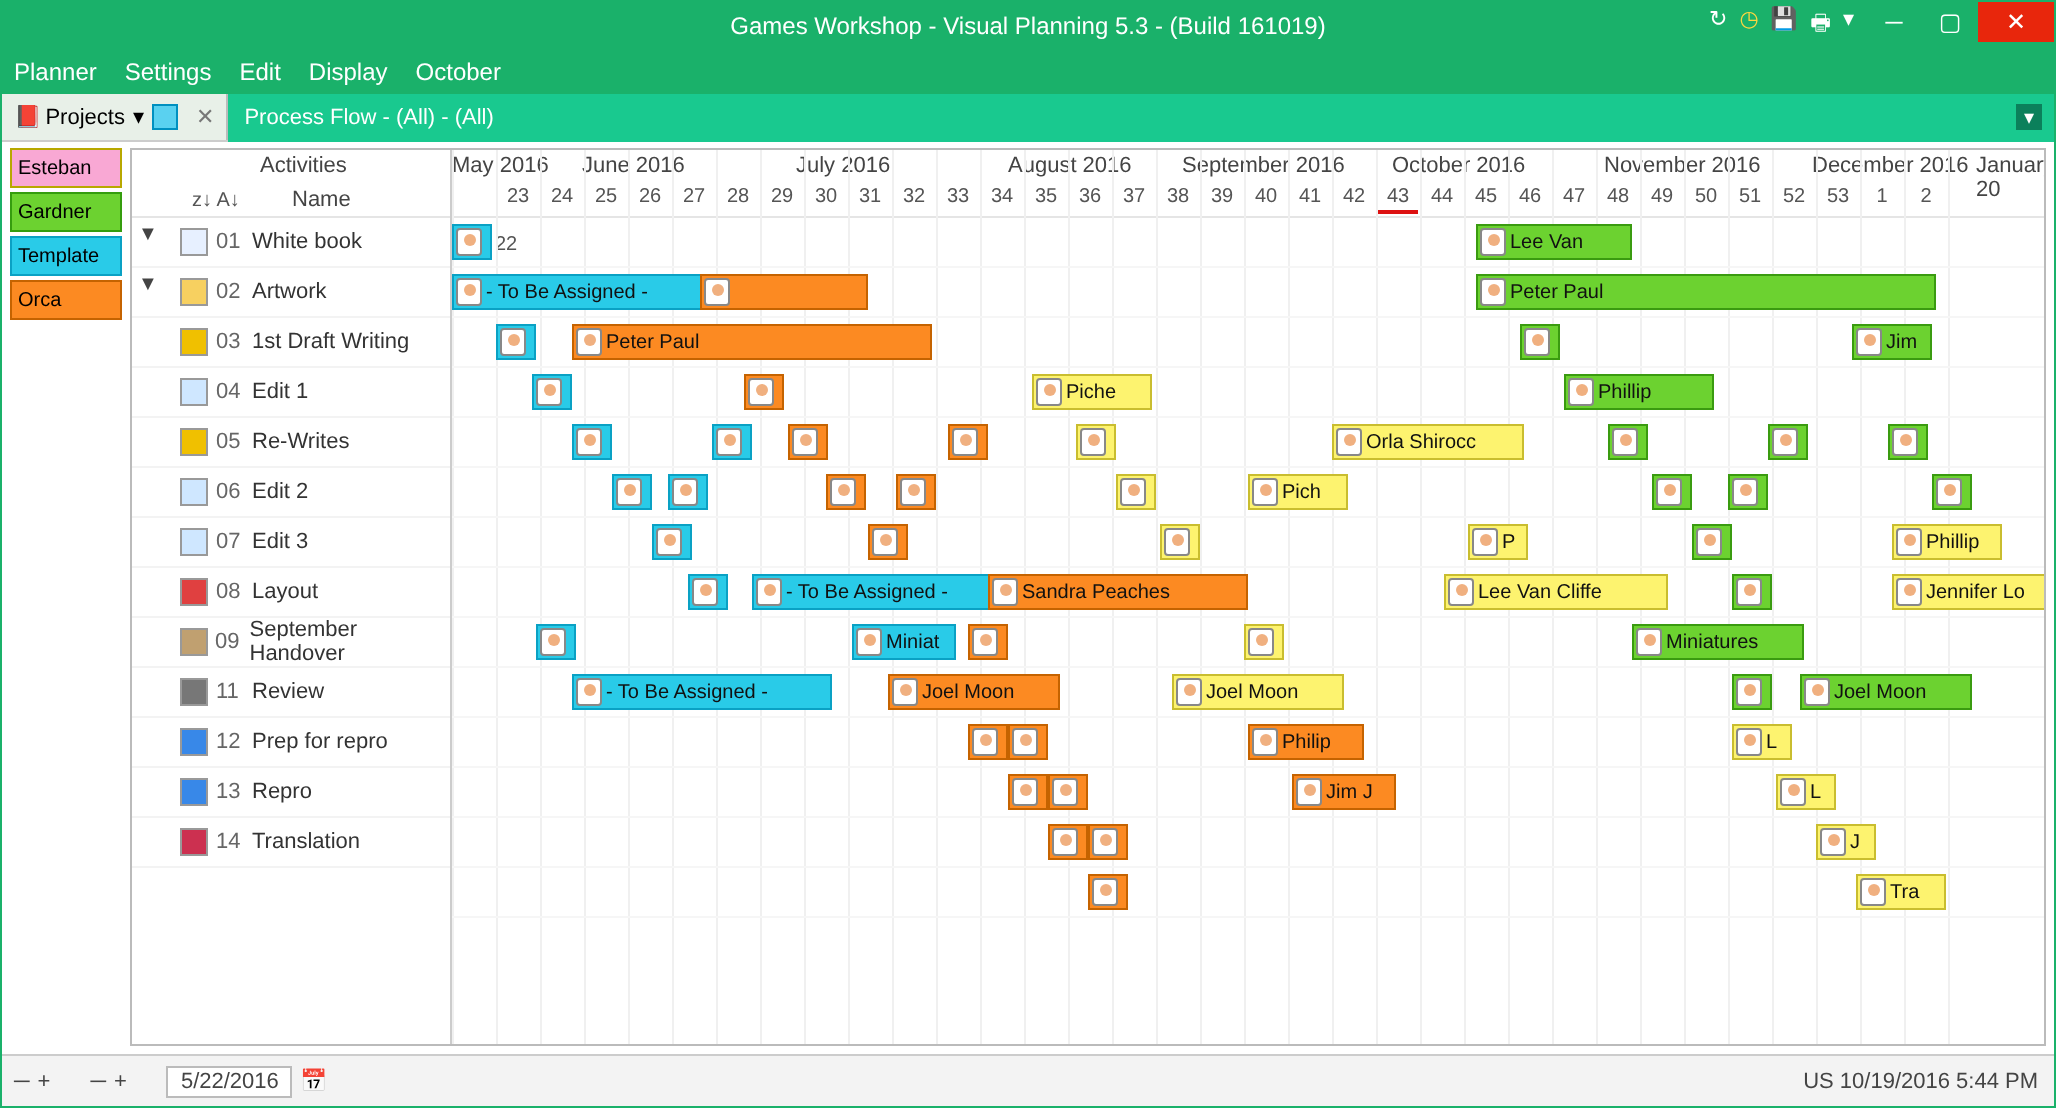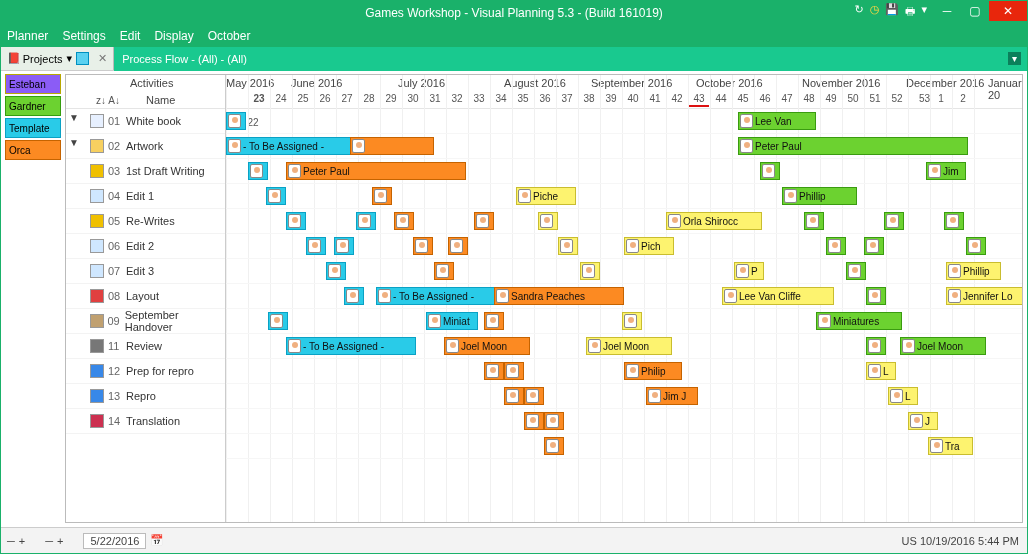--- a/index.html
+++ b/index.html
@@ -86,21 +86,21 @@
     <span class="module-icon"></span>
     <span style="margin-left:6px;color:#777">✕</span>
   </div>
   <div class="process-tab">
     <span>Process Flow - (All) - (All)</span>
     <span class="process-close">▾</span>
   </div>
 </div>
 
 <div class="side-legend" id="legend">
-    <div class="legend-item" style="background: #8b5cf6; border-color: rgb(184, 168, 0);">Esteban</div>
+    <div class="legend-item" style="background: #f9a8d4; border-color: rgb(184, 168, 0);">Esteban</div>
     <div class="legend-item" style="background: rgb(108, 210, 48); border-color: rgb(53, 157, 14);">Gardner</div>
     <div class="legend-item" style="background: rgb(41, 203, 232); border-color: rgb(10, 161, 196);">Template</div>
     <div class="legend-item" style="background: rgb(252, 138, 34); border-color: rgb(197, 99, 0);">Orca</div>
   </div>
 
 <div class="main">
   <div class="arrow-down">▼</div>
   <div class="arrow-down2">▼</div>
   <div class="activities-pane">
     <div class="act-header">
@@ -181,21 +181,21 @@
         <span class="g-month" style="left: 0px;">May 2016</span>
         <span class="g-month" style="left: 65px;">June 2016</span>
         <span class="g-month" style="left: 172px;">July 2016</span>
         <span class="g-month" style="left: 278px;">August 2016</span>
         <span class="g-month" style="left: 365px;">September 2016</span>
         <span class="g-month" style="left: 470px;">October 2016</span>
         <span class="g-month" style="left: 576px;">November 2016</span>
         <span class="g-month" style="left: 680px;">December 2016</span>
         <span class="g-month" style="left: 762px;">January 20</span>
         <span class="g-wk" style="left: 16px; margin-top: 24px;">22</span>
-        <span class="g-wk" style="left: 22px; font-weight: bold;">23</span>
+        <span class="g-wk" style="left: 22px;">23</span>
         <span class="g-wk" style="left: 44px;">24</span>
         <span class="g-wk" style="left: 66px;">25</span>
         <span class="g-wk" style="left: 88px;">26</span>
         <span class="g-wk" style="left: 110px;">27</span>
         <span class="g-wk" style="left: 132px;">28</span>
         <span class="g-wk" style="left: 154px;">29</span>
         <span class="g-wk" style="left: 176px;">30</span>
         <span class="g-wk" style="left: 198px;">31</span>
         <span class="g-wk" style="left: 220px;">32</span>
         <span class="g-wk" style="left: 242px;">33</span>
@@ -212,21 +212,21 @@
         <div class="hl b" style="left: 462px;"></div>
         <span class="g-wk" style="left: 484px;">44</span>
         <span class="g-wk" style="left: 506px;">45</span>
         <span class="g-wk" style="left: 528px;">46</span>
         <span class="g-wk" style="left: 550px;">47</span>
         <span class="g-wk" style="left: 572px;">48</span>
         <span class="g-wk" style="left: 594px;">49</span>
         <span class="g-wk" style="left: 616px;">50</span>
         <span class="g-wk" style="left: 638px;">51</span>
         <span class="g-wk" style="left: 660px;">52</span>
-        <span class="g-wk" style="left: 682px; text-align: right;">53</span>
+        <span class="g-wk" style="left: 682px;">53</span>
         <span class="g-wk" style="left: 704px;">1</span>
         <span class="g-wk" style="left: 726px;">2</span>
       </div>
     <div class="g-grid" id="g-grid">
         <div class="g-col" style="left: 0px;"></div>
         <div class="g-col" style="left: 22px;"></div>
         <div class="g-col" style="left: 44px;"></div>
         <div class="g-col" style="left: 66px;"></div>
         <div class="g-col" style="left: 88px;"></div>
         <div class="g-col" style="left: 110px;"></div>

